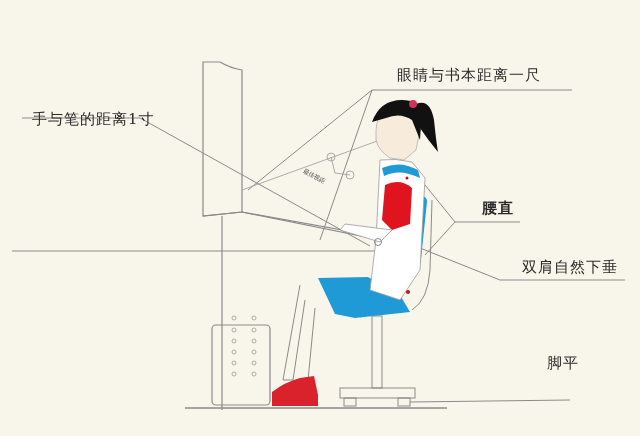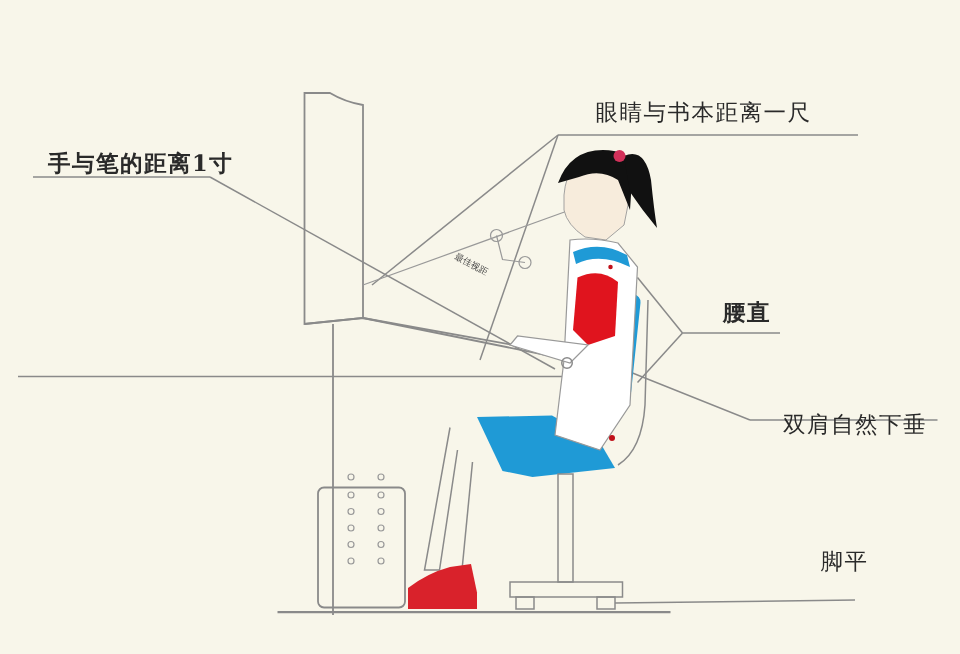--- a/index.html
+++ b/index.html
@@ -85,19 +85,19 @@
     <path d="M392 230 L380 242 L340 230 L345 224 Z" fill="#ffffff" stroke="#999" stroke-width="0.8"></path>
     <circle cx="378" cy="242" r="3.5" fill="none" stroke="#8a8a8a"></circle>
 
     <path d="M376 130 Q378 105 400 102 Q420 104 420 130 L416 150 L404 160 L390 158 Q378 150 376 140 Z" fill="#f7ecdc" stroke="#999" stroke-width="0.6"></path>
     <path d="M372 122 Q380 100 402 100 Q418 100 422 110 L420 140 L412 120 Q400 112 386 118 Z" fill="#111"></path>
     <path d="M416 104 Q430 98 434 120 Q436 140 438 152 Q428 140 420 128 Z" fill="#111"></path>
     <circle cx="413" cy="104" r="4" fill="#d2315a"></circle>
   </g>
 </svg>
 
-<span class="label" style="left:20px; top:100px;font-weight:bold;">手与笔的距离1寸</span>
+<span class="label" style="left:20px; top:110px;">手与笔的距离1寸</span>
 <span class="label" style="left:385px; top:66px;">眼睛与书本距离一尺</span>
 <span class="label" style="left:470px; top:199px;font-weight:bold;">腰直</span>
-<span class="label" style="left:510px; top:258px;margin-top:16px;">双肩自然下垂</span>
-<span class="label" style="left:535px; top:365px;">脚平</span>
+<span class="label" style="left:510px; top:258px;">双肩自然下垂</span>
+<span class="label" style="left:535px; top:354px;">脚平</span>
 <span class="tiny" style="left:302px; top:172px;">最佳视距</span>
 </div>
 
 </body></html>

